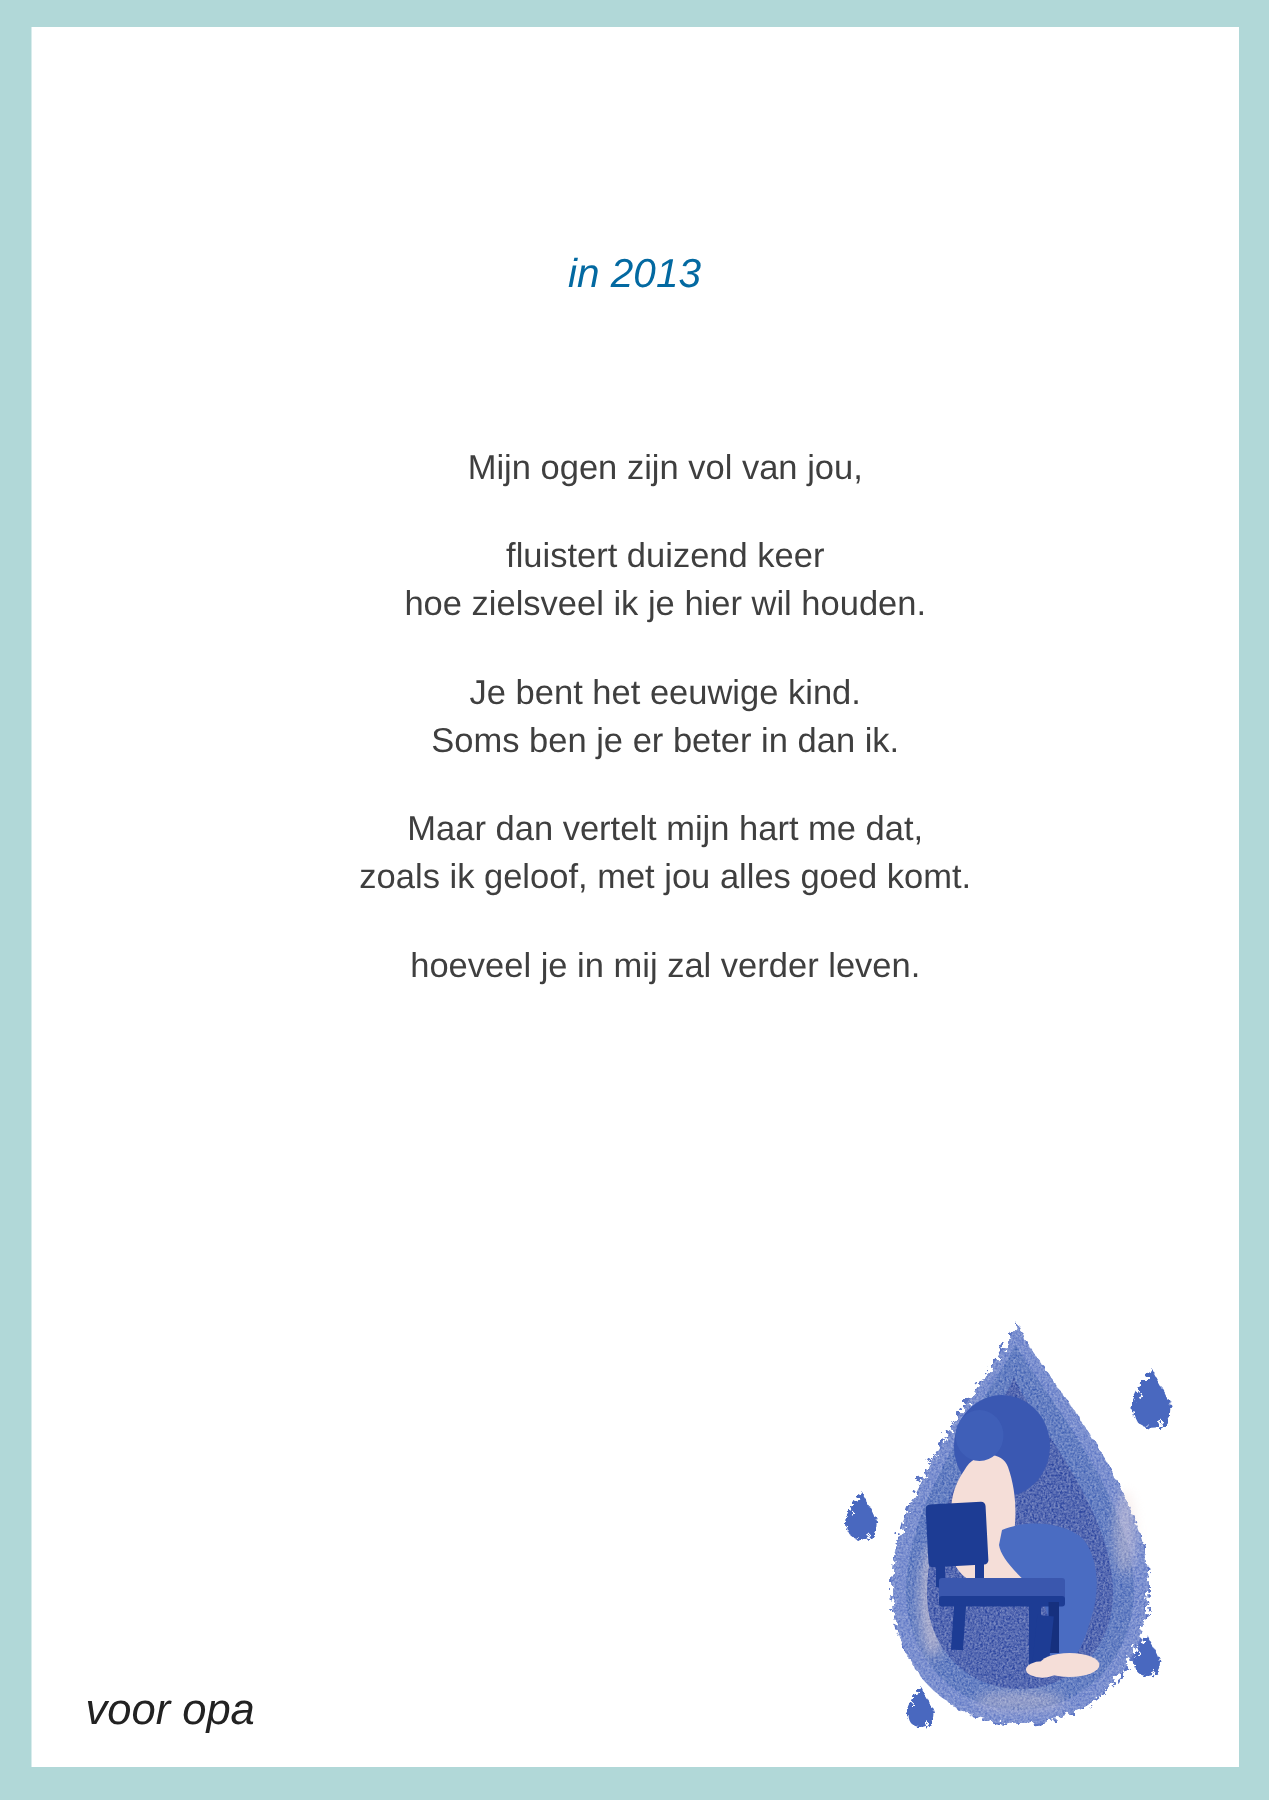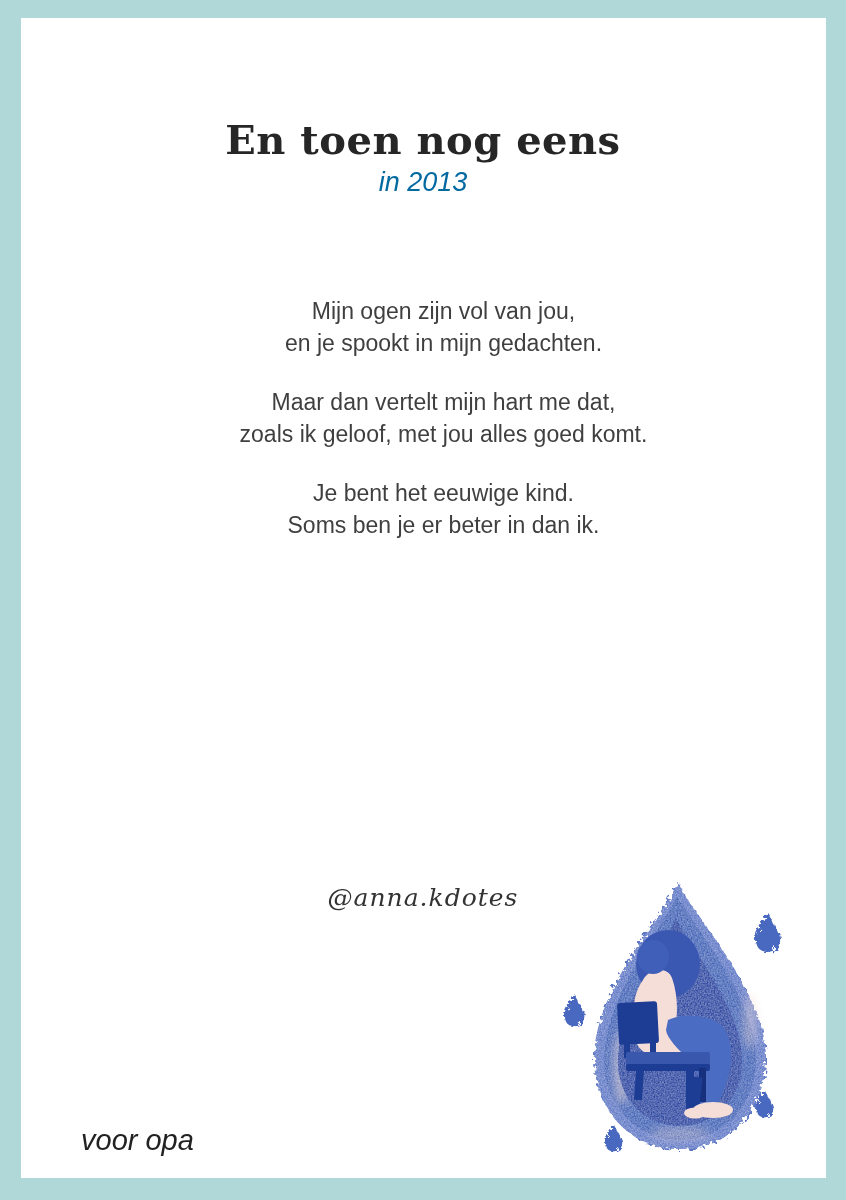--- a/index.html
+++ b/index.html
@@ -24,51 +24,53 @@
   }
   .stanza{margin:0 0 27px 0;}
   .line{display:block;margin-left:41px;}
   .signature{
     position:absolute;top:883px;left:0;width:846px;text-align:center;
     font-family:"DejaVu Serif",serif;font-style:italic;font-size:25px;color:#333333;
     letter-spacing:1px;
   }
   .dedication{
     position:absolute;left:57px;top:1124px;
-    font-style:italic;font-size:29px;color:#222222;margin-left:24px;
+    font-style:italic;font-size:29px;color:#222222;
   }
   .illustration{position:absolute;left:550px;top:872px;width:260px;height:295px;}
 </style>
 </head>
 <body>
 
 <div class="canvas">
   <div class="page"></div>
 
-  <div class="title">En toen nog eens</div>
   <div class="subtitle">in 2013</div>
 
   <div class="poem">
     <p class="stanza">
       <span class="line">Mijn ogen zijn vol van jou,</span>
-      <span class="line">en je spookt in mijn gedachten.</span>
+    </p>
+    <p class="stanza">
+      <span class="line">fluistert duizend keer</span>
+      <span class="line">hoe zielsveel ik je hier wil houden.</span>
+    </p>
+    <p class="stanza">
+      <span class="line">Je bent het eeuwige kind.</span>
+      <span class="line">Soms ben je er beter in dan ik.</span>
     </p>
     <p class="stanza">
       <span class="line">Maar dan vertelt mijn hart me dat,</span>
       <span class="line">zoals ik geloof, met jou alles goed komt.</span>
     </p>
     <p class="stanza">
-      <span class="line">Je bent het eeuwige kind.</span>
-      <span class="line">Soms ben je er beter in dan ik.</span>
-    </p>
-    <p class="stanza">
+      <span class="line">hoeveel je in mij zal verder leven.</span>
     </p>
   </div>
 
-  <div class="signature">@anna.kdotes</div>
 
   <svg class="illustration" viewBox="0 0 260 295" xmlns="http://www.w3.org/2000/svg">
     <defs>
       <filter id="rough" x="-15%" y="-15%" width="130%" height="130%">
         <feTurbulence type="fractalNoise" baseFrequency="0.25" numOctaves="3" seed="11" result="n"></feTurbulence>
         <feDisplacementMap in="SourceGraphic" in2="n" scale="9"></feDisplacementMap>
       </filter>
       <filter id="grainy" x="-15%" y="-15%" width="130%" height="130%">
         <feTurbulence type="fractalNoise" baseFrequency="0.7" numOctaves="2" seed="5" result="n"></feTurbulence>
         <feColorMatrix in="n" type="matrix" values="0 0 0 0 1  0 0 0 0 1  0 0 0 0 1  1.1 1.1 1.1 0 -1.1" result="w"></feColorMatrix>

